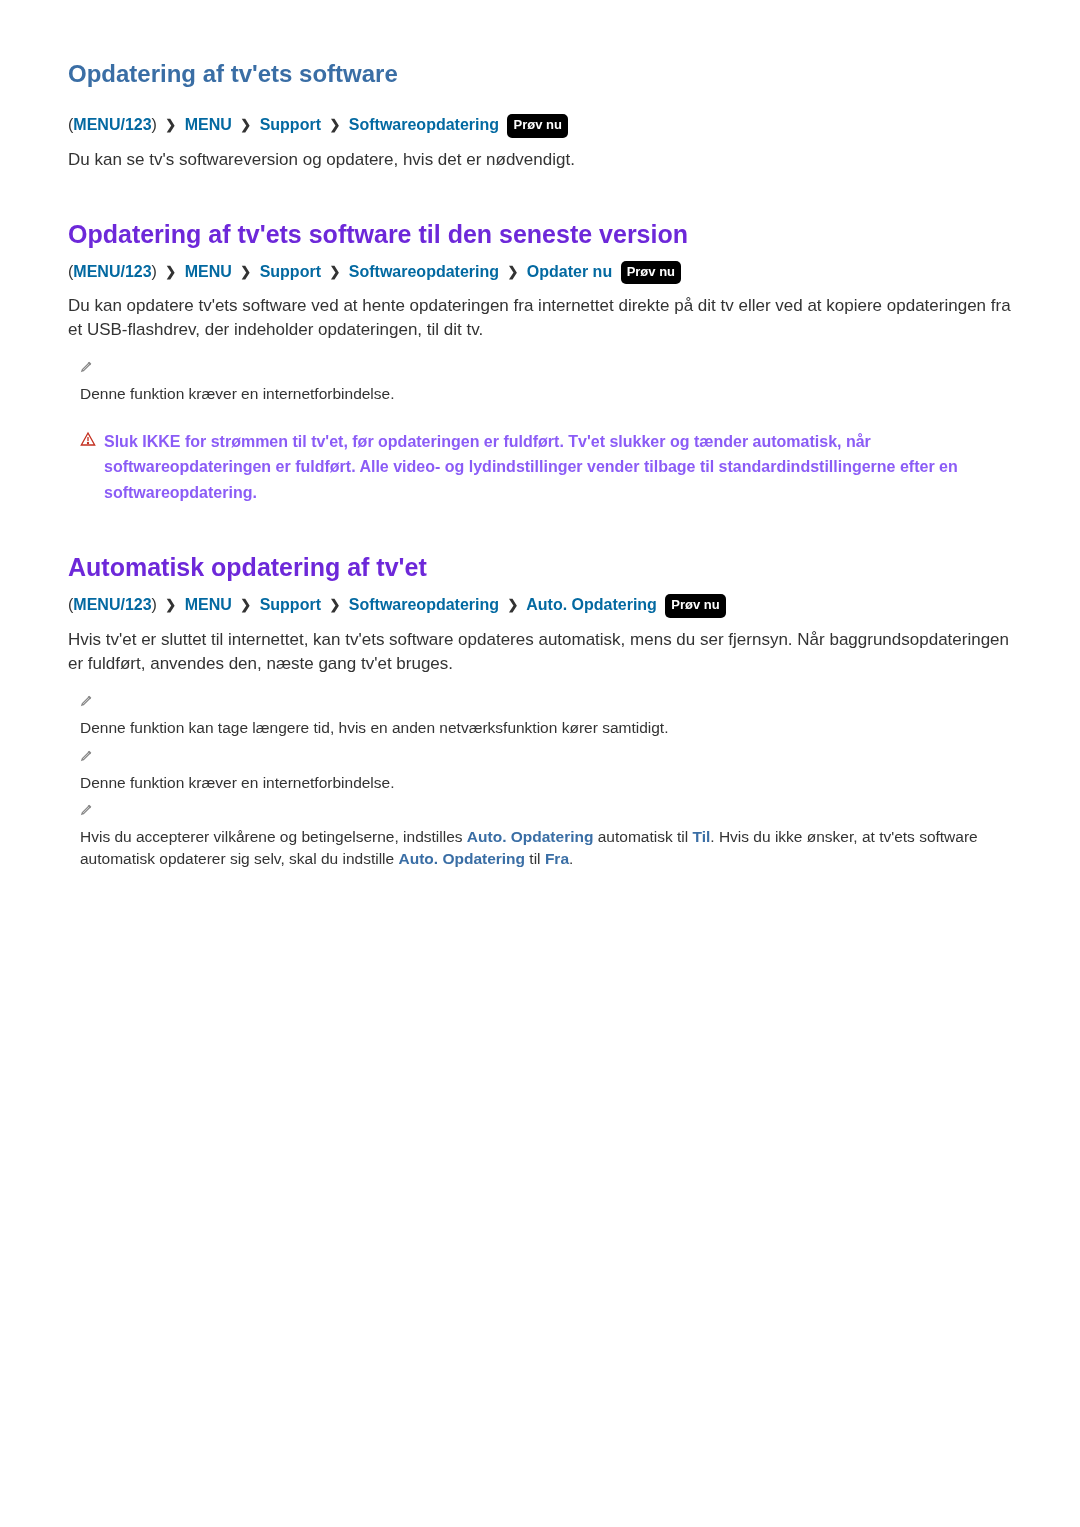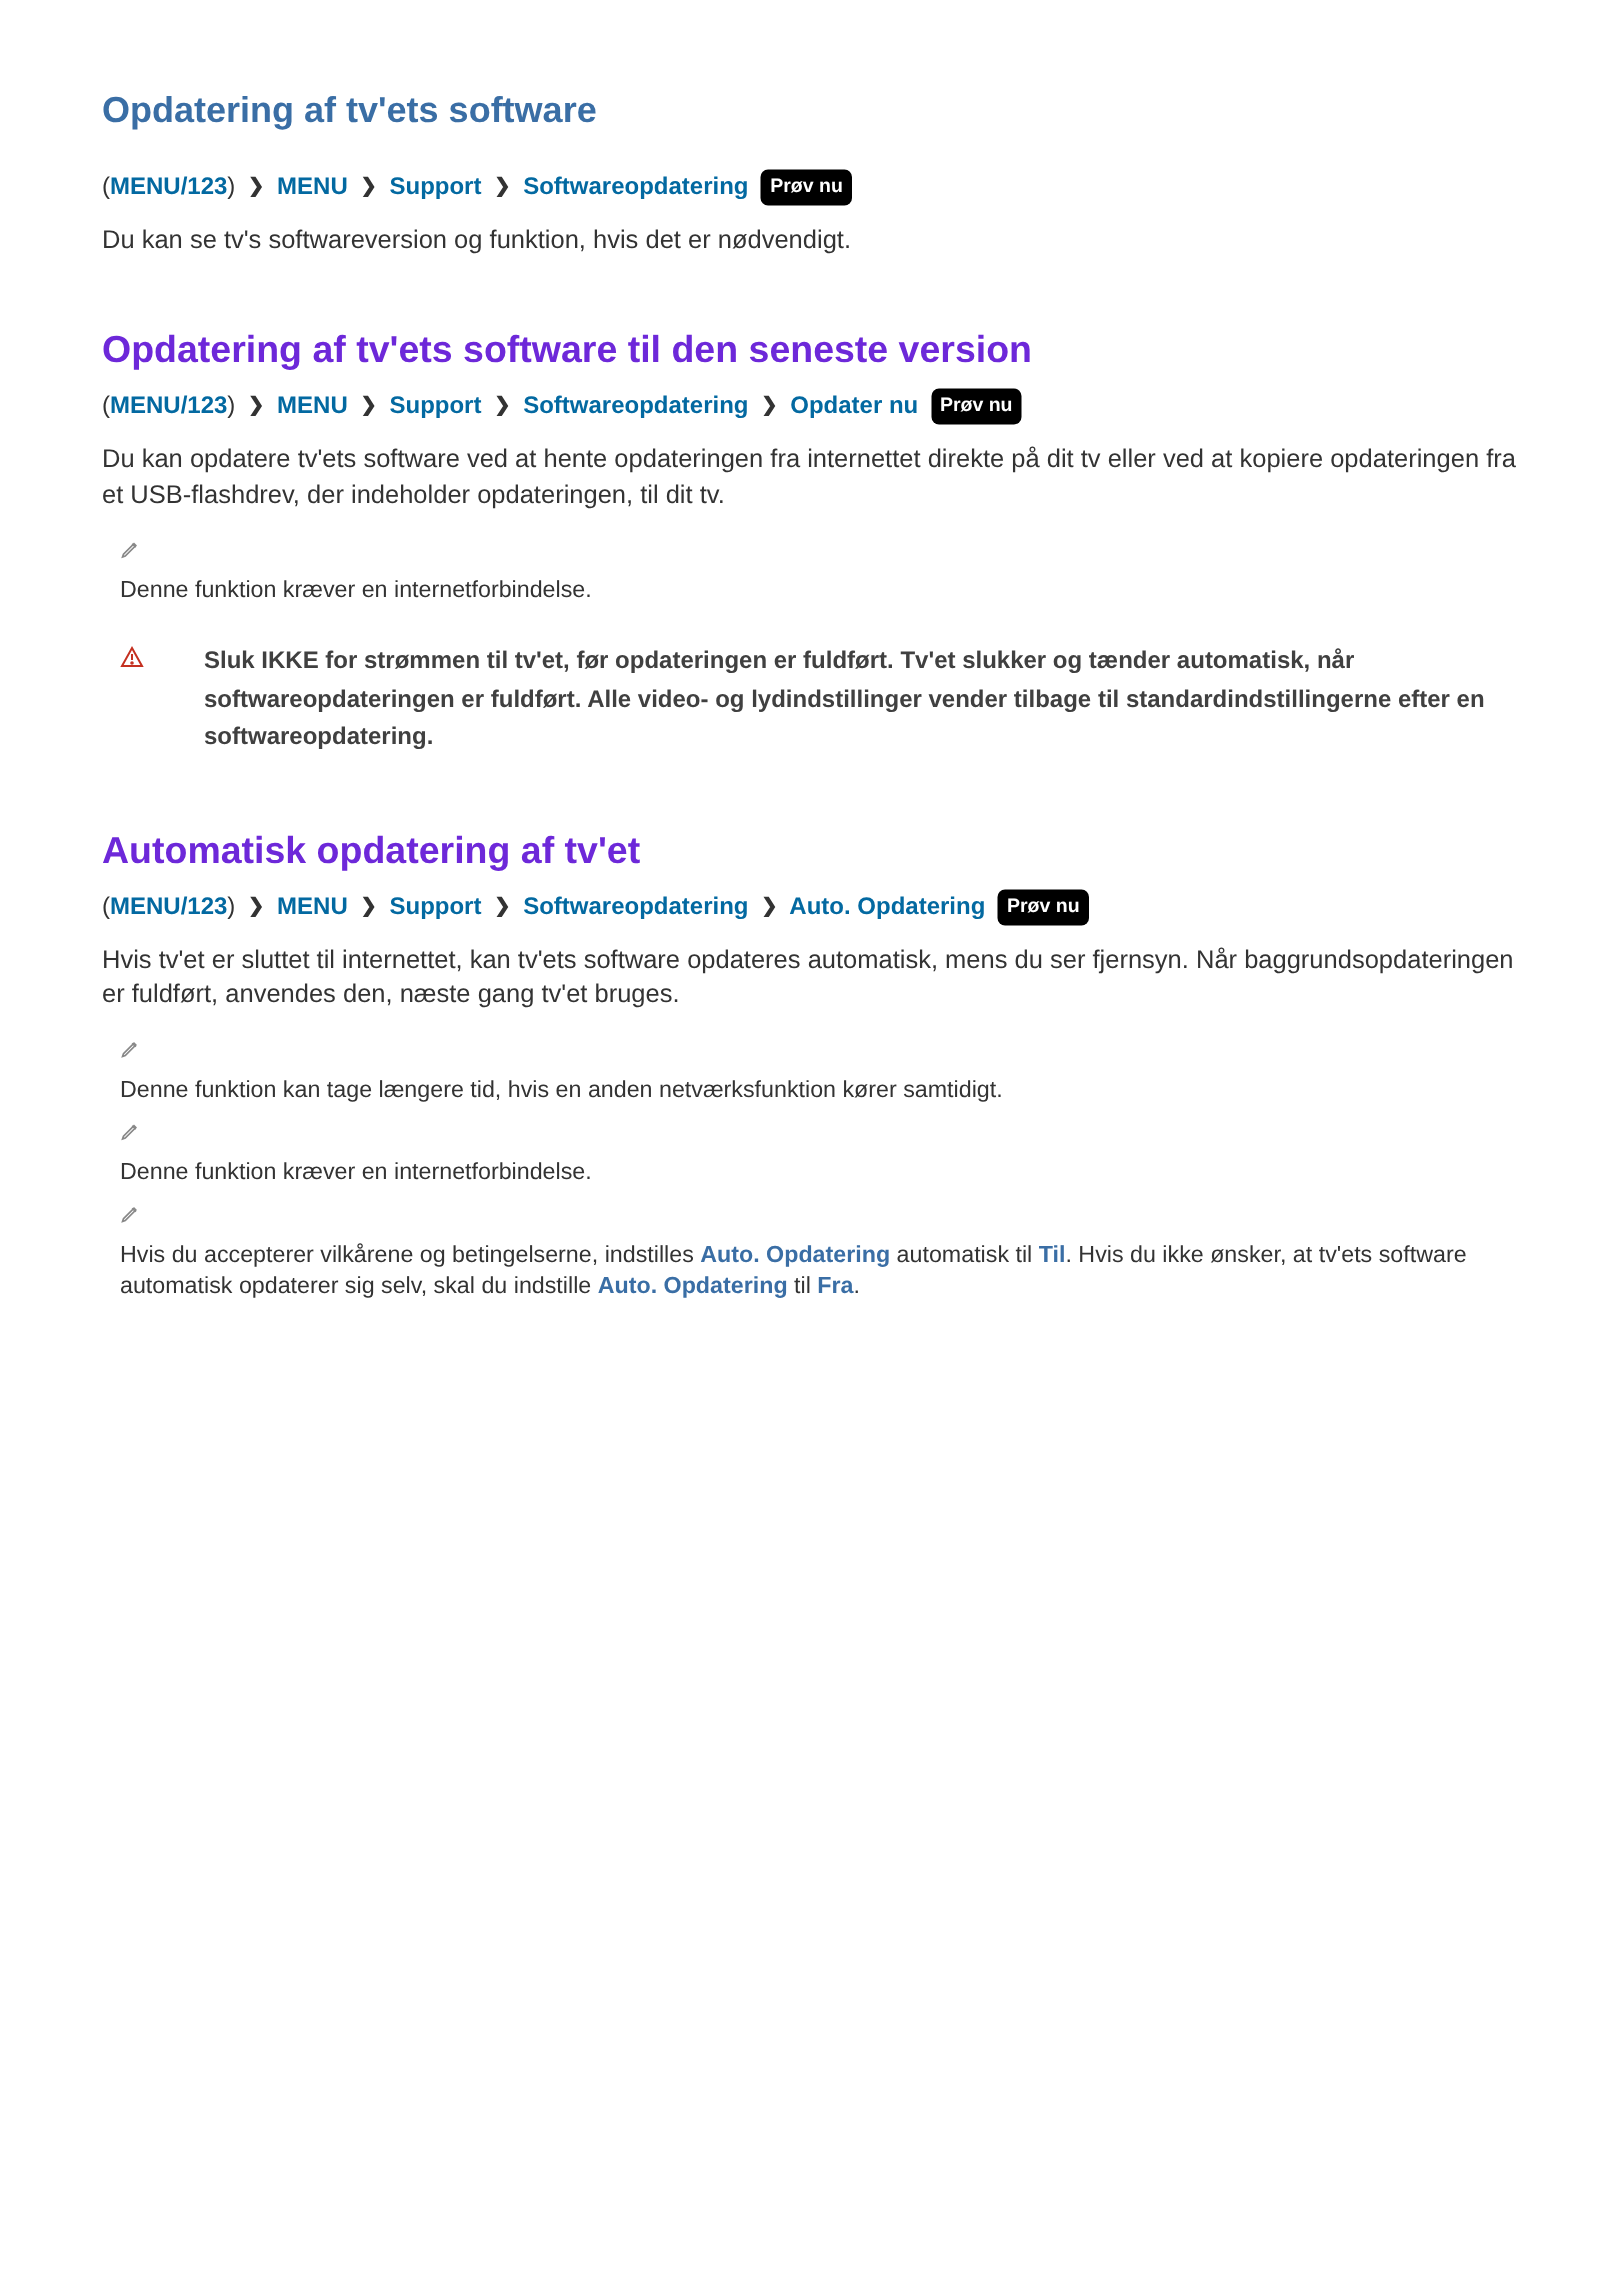--- a/index.html
+++ b/index.html
@@ -85,22 +85,21 @@
     flex: 1;
   }
   .warn-row {
     display: flex;
     align-items: flex-start;
     margin: 24px 0 0 0;
     padding-left: 12px;
     font-size: 16px;
     line-height: 1.6;
     font-weight: 700;
-    color: #404040;
-    gap: 32px;
+    color: #8b5cf6;
   }
   .warn-icon {
     flex: 0 0 24px;
     color: #c43020;
     margin-top: 2px;
   }
   .inline-bold-blue {
     color: #3a6ea5;
     font-weight: 700;
   }
@@ -115,21 +114,21 @@
   <span class="paren">(</span><span class="crumb">MENU/123</span><span class="paren">)</span>
   <span class="chevron">❯</span>
   <span class="crumb">MENU</span>
   <span class="chevron">❯</span>
   <span class="crumb">Support</span>
   <span class="chevron">❯</span>
   <span class="crumb">Softwareopdatering</span>
   <span class="try-now">Prøv nu</span>
 </div>
 
-<p class="body">Du kan se tv's softwareversion og funktion, hvis det er nødvendigt.</p>
+<p class="body">Du kan se tv's softwareversion og opdatere, hvis det er nødvendigt.</p>
 
 <h2>Opdatering af tv'ets software til den seneste version</h2>
 
 <div class="breadcrumb">
   <span class="paren">(</span><span class="crumb">MENU/123</span><span class="paren">)</span>
   <span class="chevron">❯</span>
   <span class="crumb">MENU</span>
   <span class="chevron">❯</span>
   <span class="crumb">Support</span>
   <span class="chevron">❯</span>

